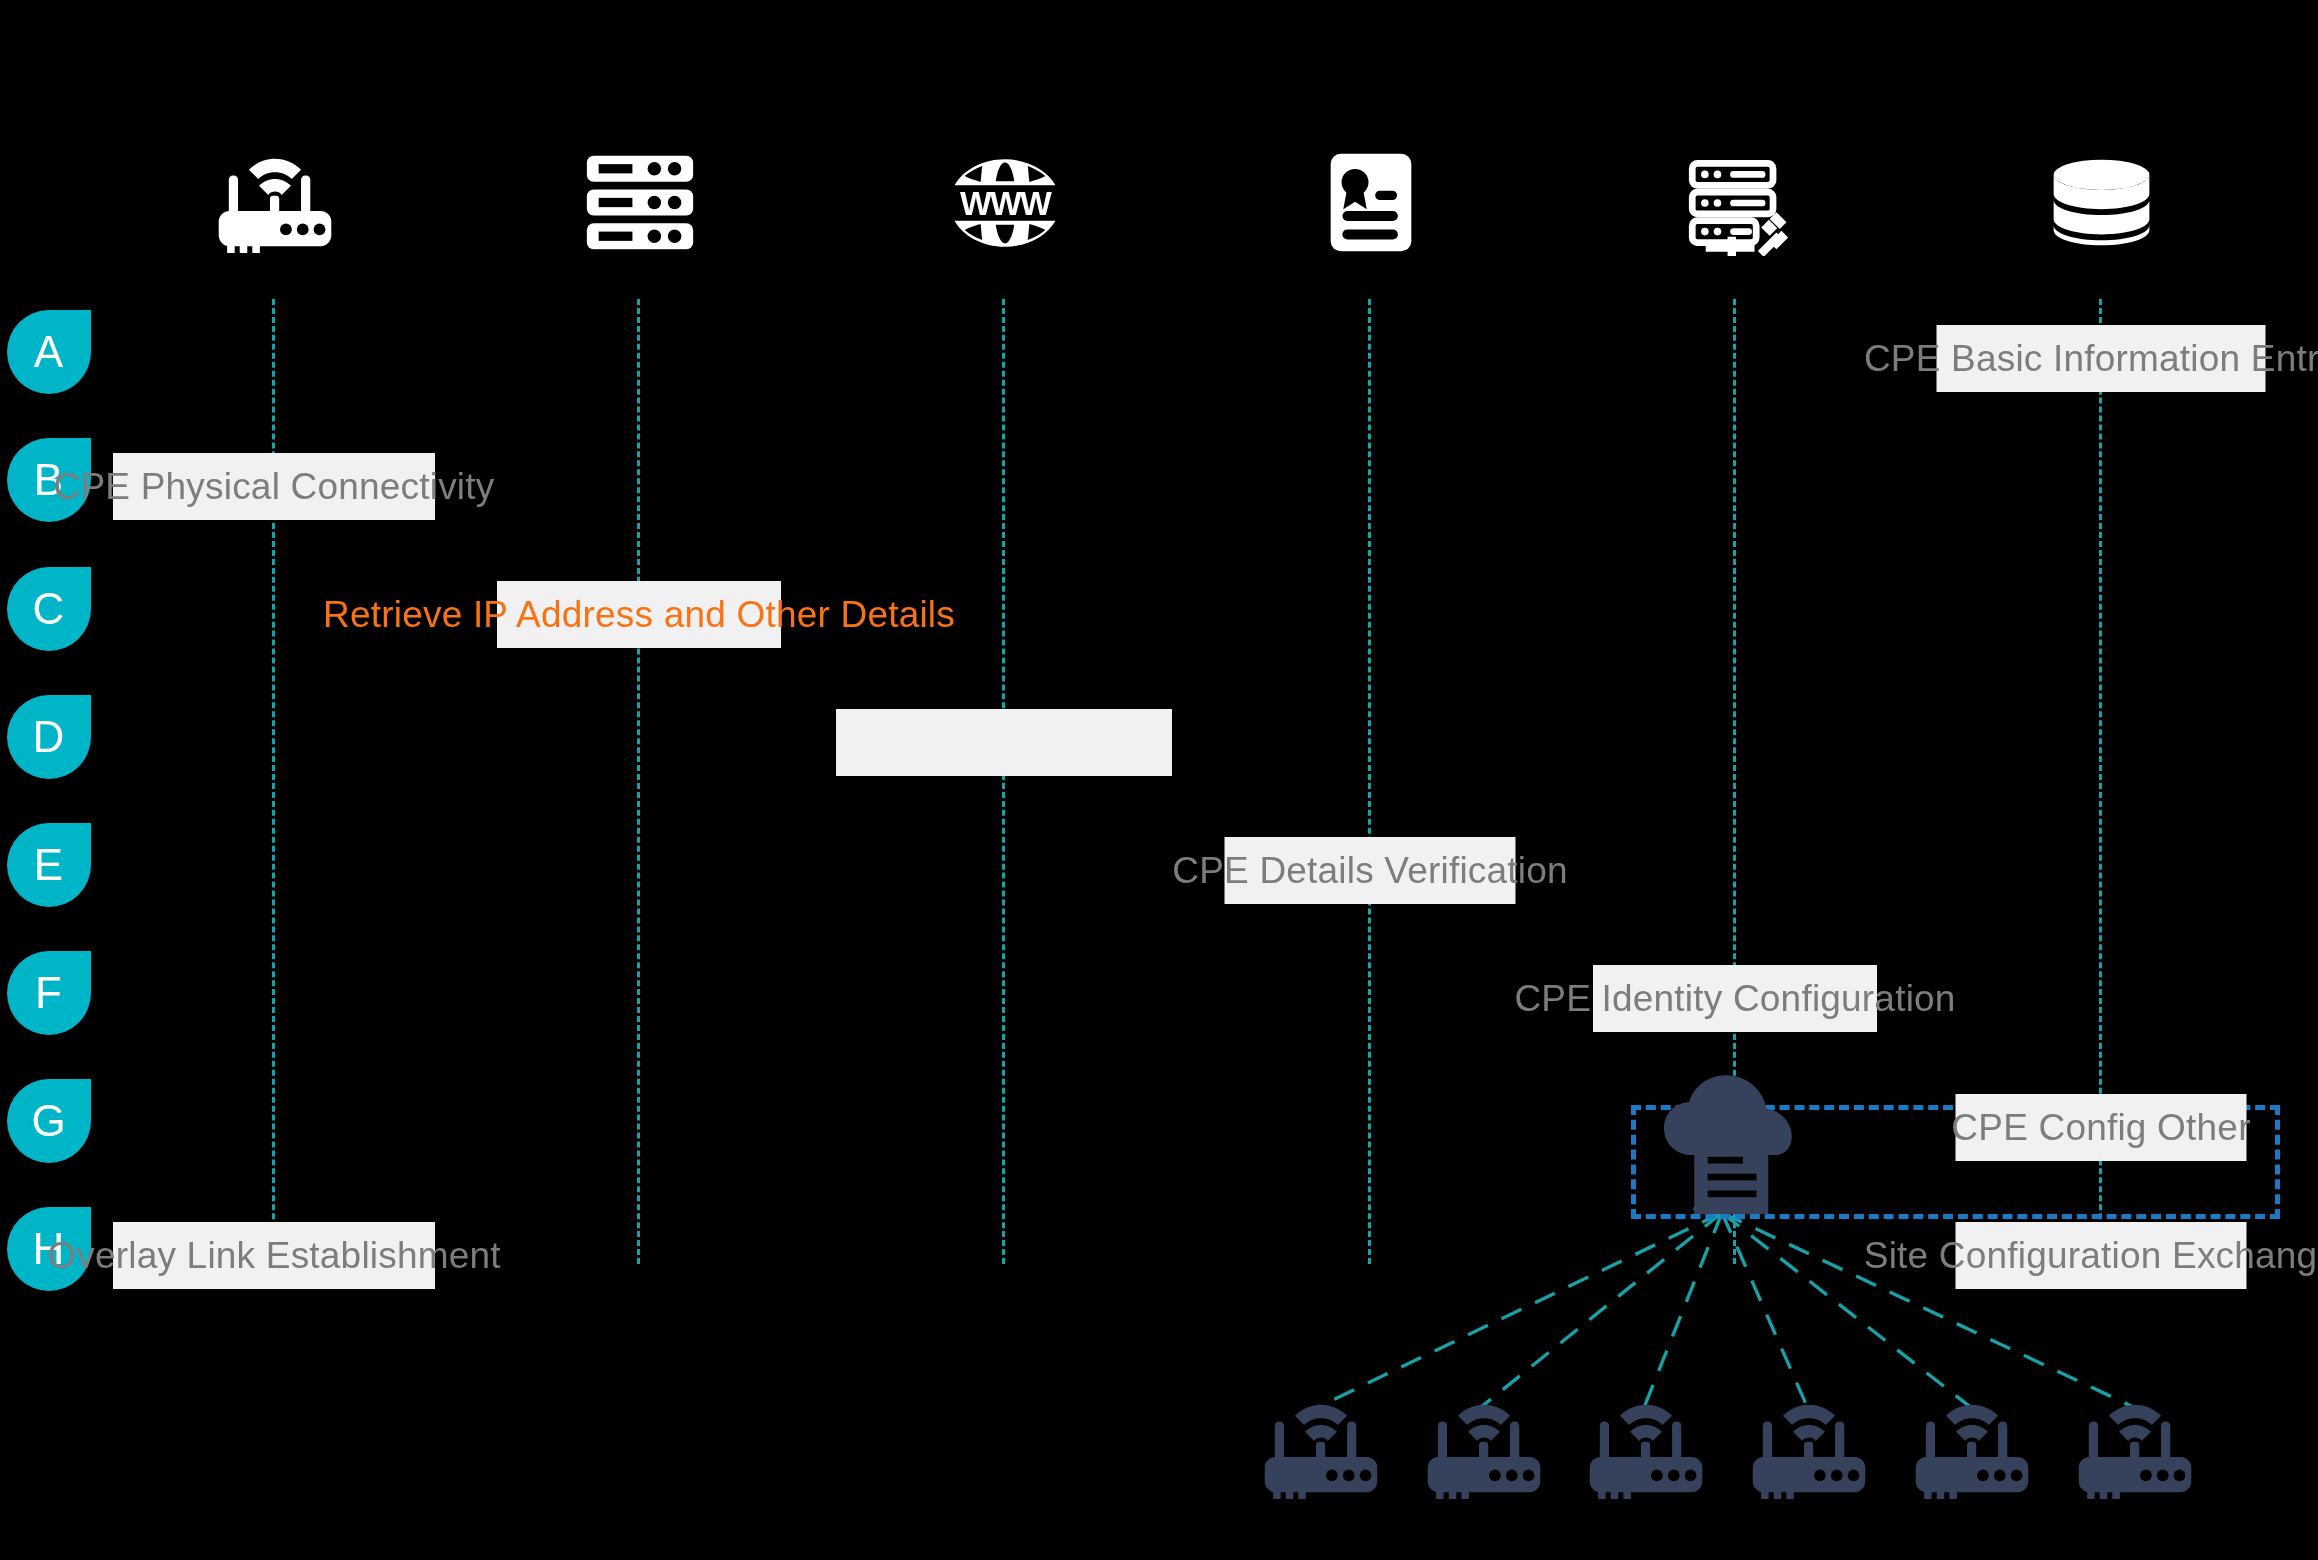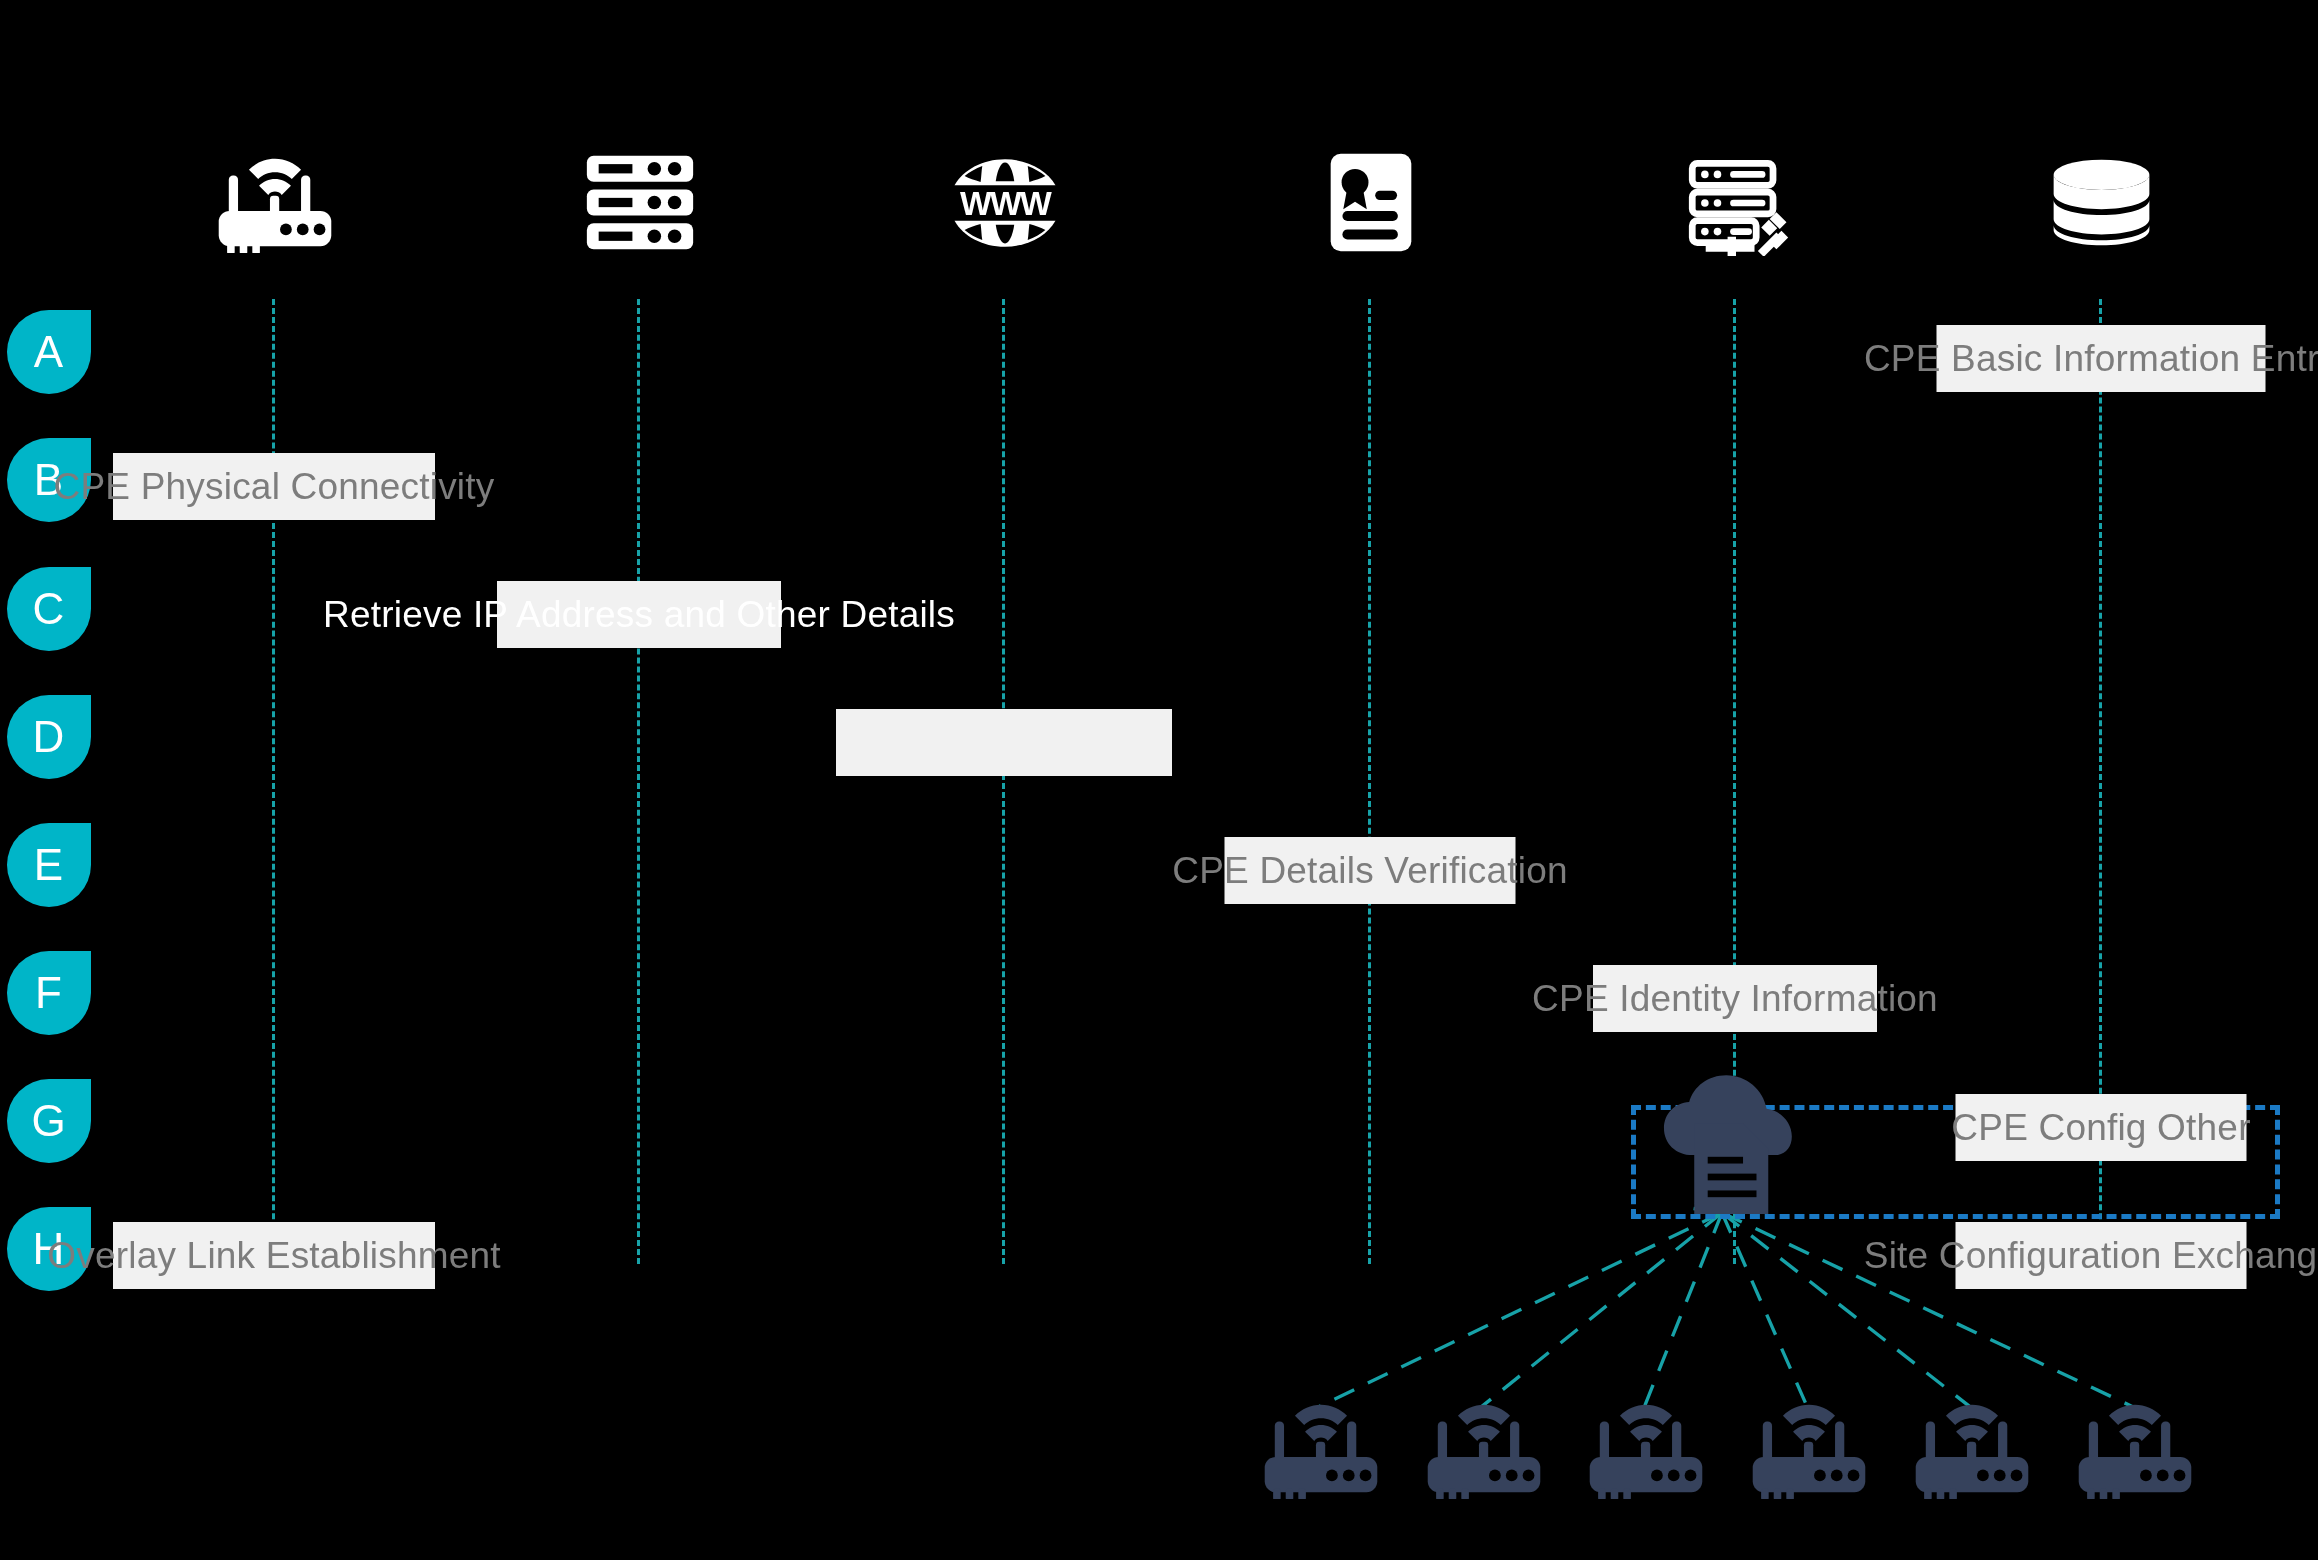--- a/index.html
+++ b/index.html
@@ -320,32 +320,32 @@
       <div class="msg" style="left: 1511px; top: 325px; width: 1180px;">
         <div class="box" style="width: 329px; background: rgb(241, 241, 241);"></div>
         <span class="txt" style="color: rgb(125, 125, 125);">CPE Basic Information Entry</span>
       </div>
       <div class="msg" style="left: -316px; top: 453px; width: 1180px;">
         <div class="box" style="width: 322px; background: rgb(241, 241, 241);"></div>
         <span class="txt" style="color: rgb(125, 125, 125);">CPE Physical Connectivity</span>
       </div>
       <div class="msg" style="left: 49px; top: 581px; width: 1180px;">
         <div class="box" style="width: 284px; background: rgb(241, 241, 241);"></div>
-        <span class="txt" style="color: #ffffff;">Retrieve IP Address and Other Details</span>
+        <span class="txt" style="color: #f97316;">Retrieve IP Address and Other Details</span>
       </div>
       <div class="msg" style="left: 414px; top: 709px; width: 1180px;">
         <div class="box" style="width: 336px; background: rgb(241, 241, 241);"></div>
       </div>
       <div class="msg" style="left: 780px; top: 837px; width: 1180px;">
         <div class="box" style="width: 291px; background: rgb(241, 241, 241);"></div>
         <span class="txt" style="color: rgb(125, 125, 125);">CPE Details Verification</span>
       </div>
       <div class="msg" style="left: 1145px; top: 965px; width: 1180px;">
         <div class="box" style="width: 284px; background: rgb(241, 241, 241);"></div>
-        <span class="txt" style="color: rgb(125, 125, 125);">CPE Identity Information</span>
+        <span class="txt" style="color: rgb(125, 125, 125);">CPE Identity Configuration</span>
       </div>
       <div class="msg" style="left: 1511px; top: 1094px; width: 1180px;">
         <div class="box" style="width: 291px; background: rgb(241, 241, 241);"></div>
         <span class="txt" style="color: rgb(125, 125, 125);">CPE Config Other</span>
       </div>
       <div class="msg" style="left: -316px; top: 1222px; width: 1180px;">
         <div class="box" style="width: 322px; background: rgb(241, 241, 241);"></div>
         <span class="txt" style="color: rgb(125, 125, 125);">Overlay Link Establishment</span>
       </div>
       <div class="msg" style="left: 1511px; top: 1222px; width: 1180px;">

